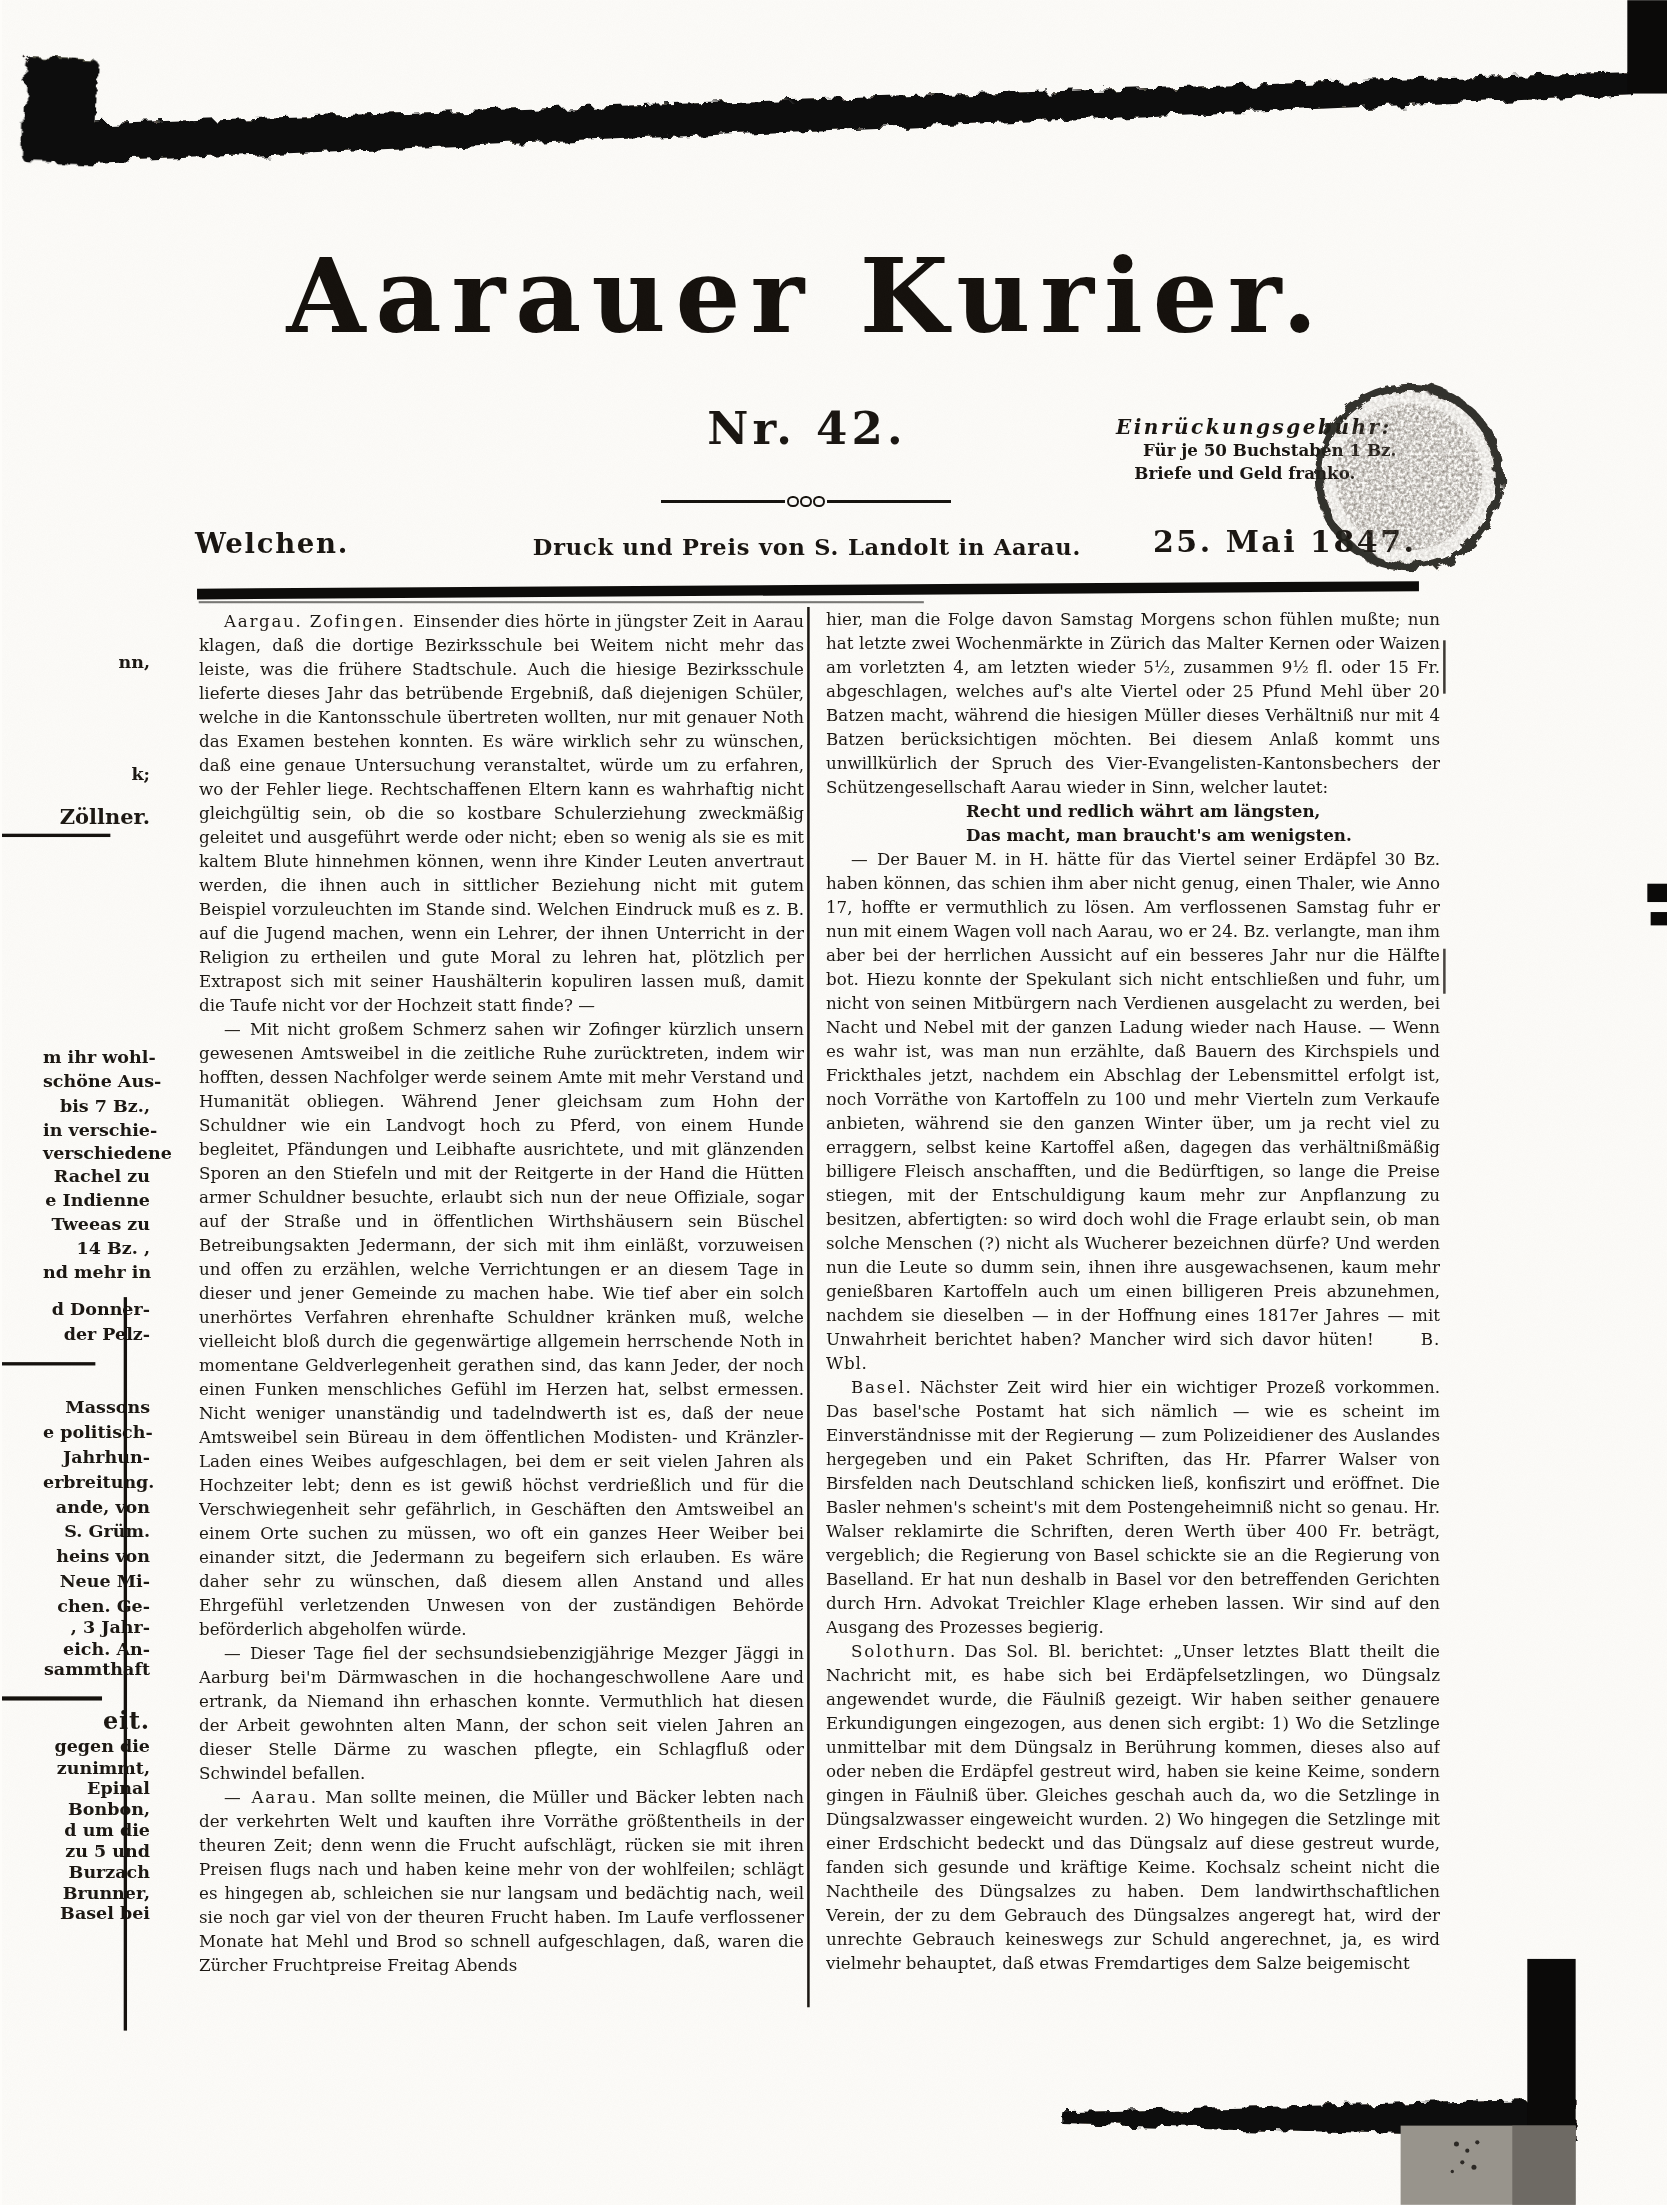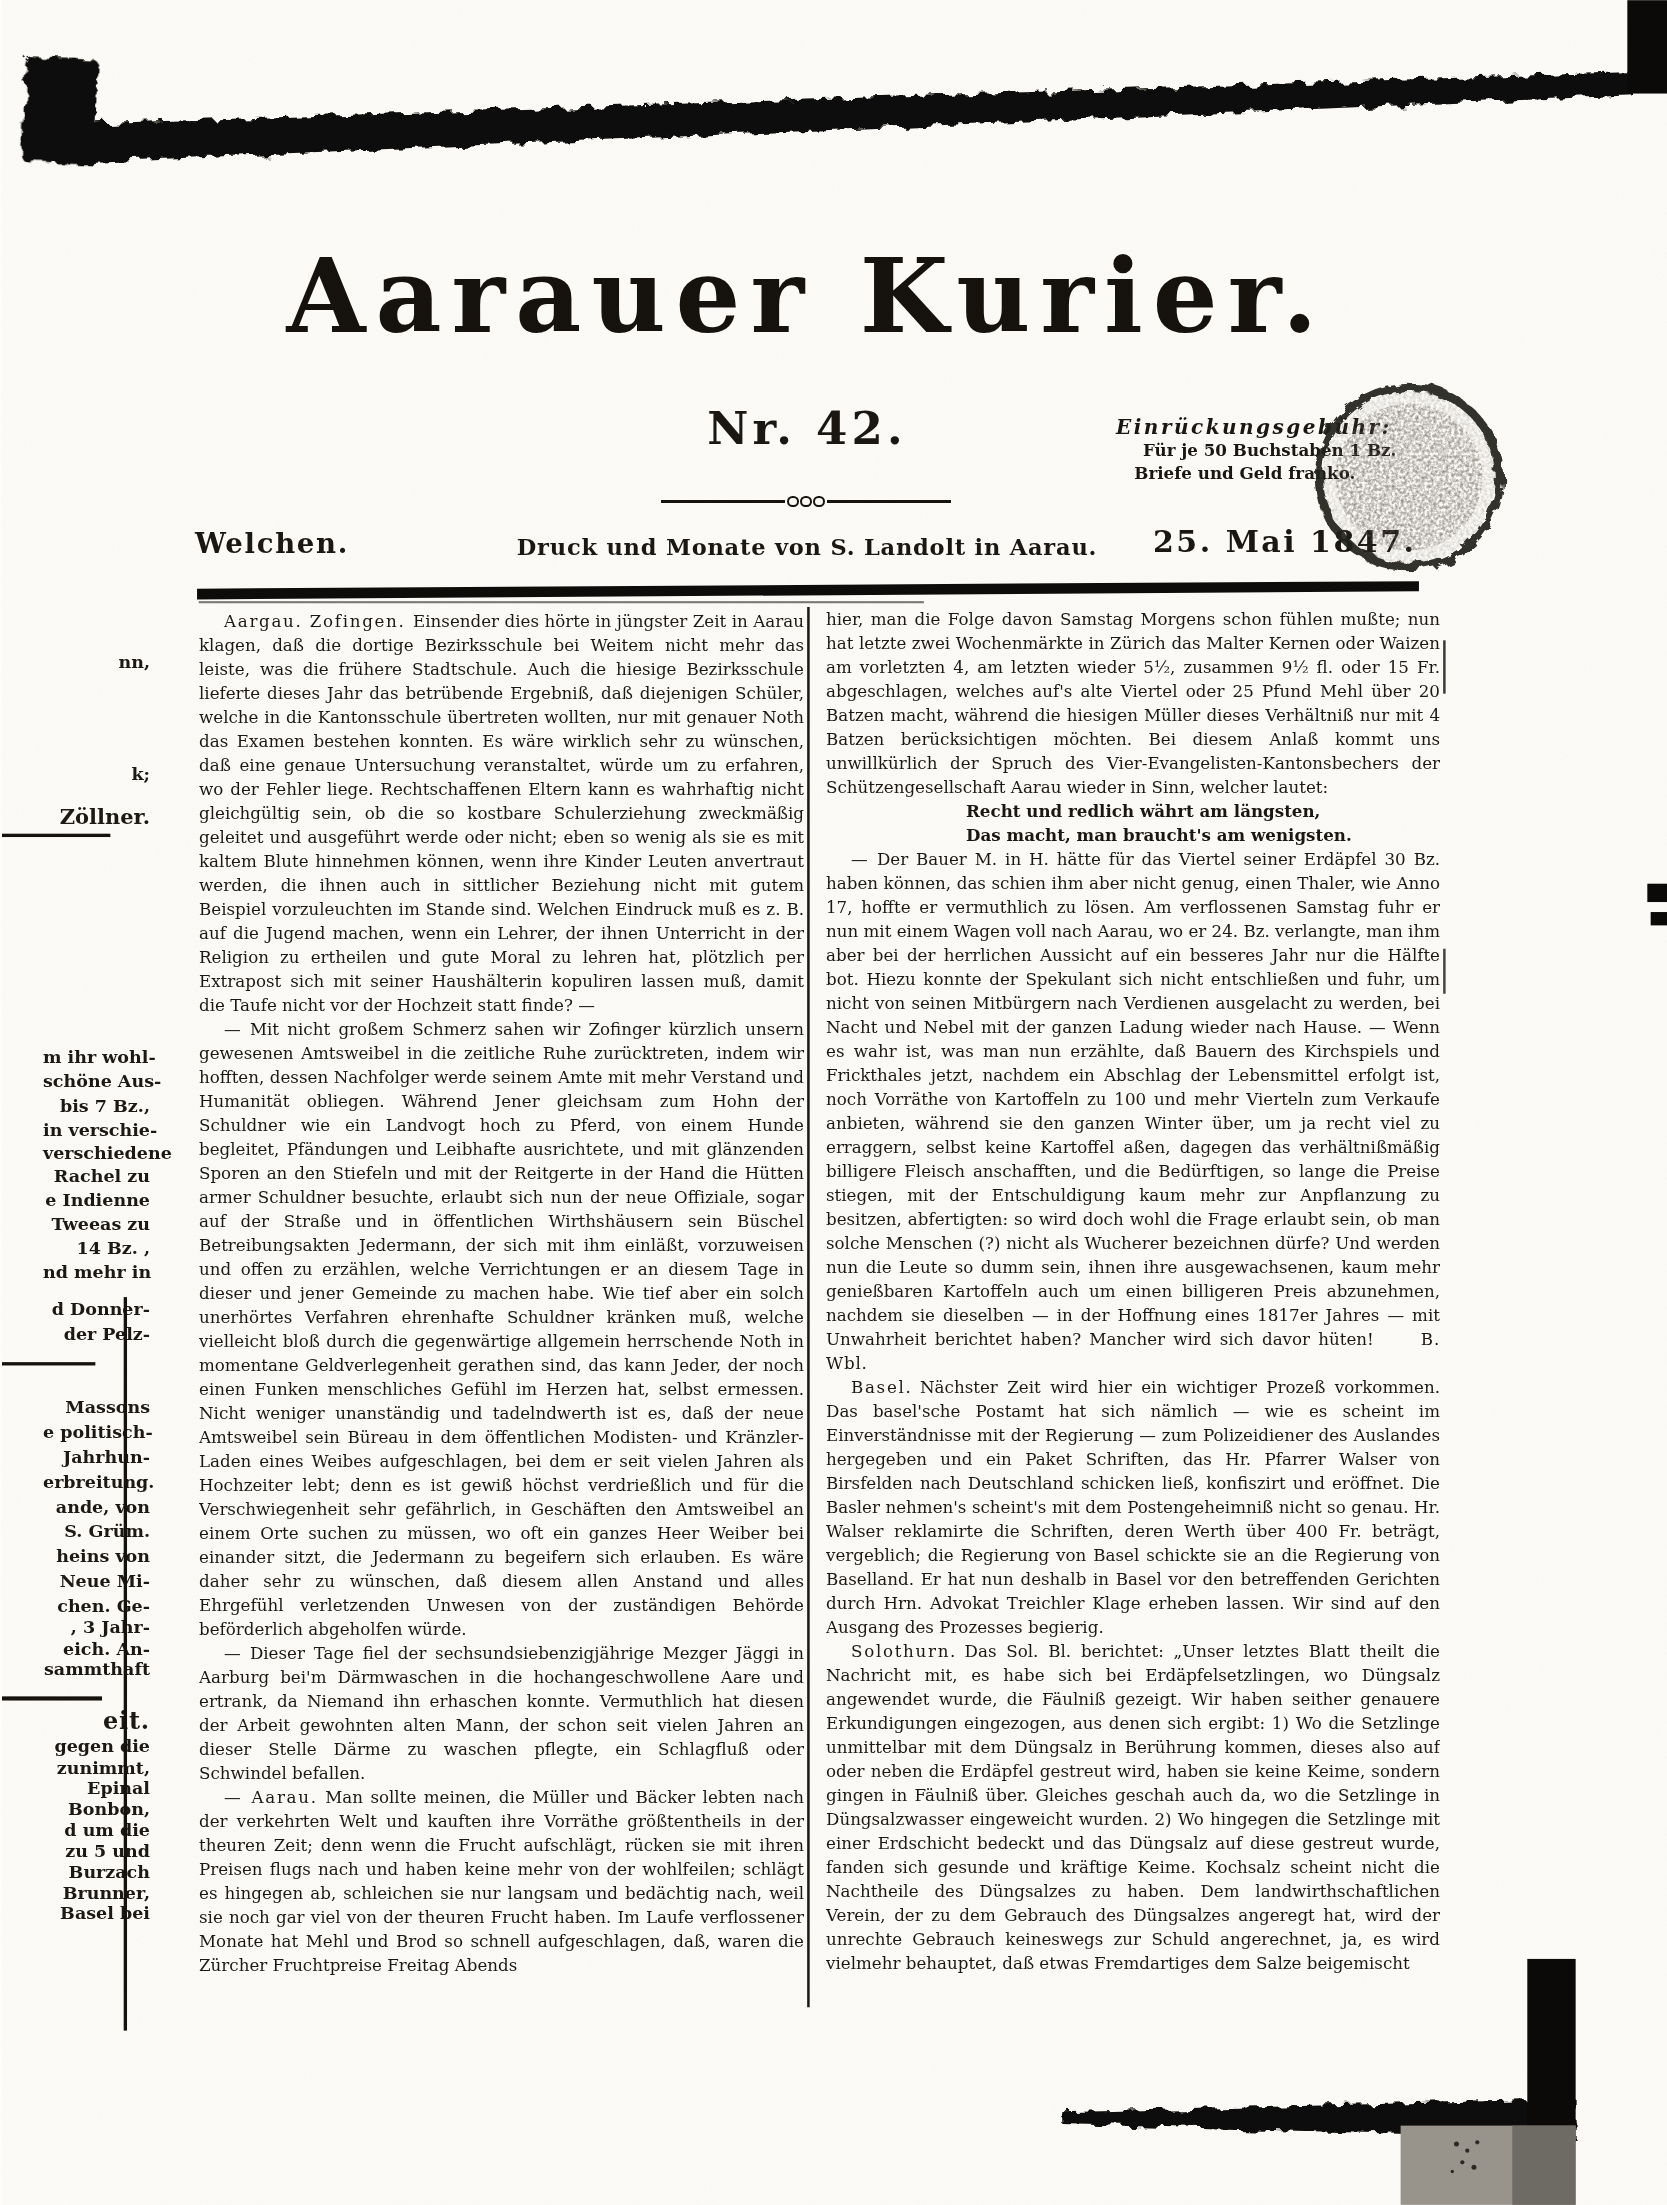--- a/index.html
+++ b/index.html
@@ -74,21 +74,21 @@
     <span class="orn-line"></span>
     <span class="orn-dots">
         <i></i>
         <i></i>
         <i></i>
       </span>
     <span class="orn-line"></span>
   </div>
 
   <div class="abs weekday fraktur">Welchen.</div>
-  <div class="abs imprint fraktur">Druck und Monate von S. Landolt in Aarau.</div>
+  <div class="abs imprint fraktur">Druck und Preis von S. Landolt in Aarau.</div>
   <div class="abs dateline fraktur">25. Mai 1847.</div>
 
   <div class="col col1">
     <p class="ind"><span class="lead">Aargau. Zofingen.</span><span>Einsender dies hörte in jüngster Zeit in Aarau klagen, daß die dortige Bezirksschule bei Weitem nicht mehr das leiste, was die frühere Stadtschule. Auch die hiesige Bezirksschule lieferte dieses Jahr das betrübende Ergebniß, daß diejenigen Schüler, welche in die Kantonsschule übertreten wollten, nur mit genauer Noth das Examen bestehen konnten. Es wäre wirklich sehr zu wünschen, daß eine genaue Untersuchung veranstaltet, würde um zu erfahren, wo der Fehler liege. Rechtschaffenen Eltern kann es wahrhaftig nicht gleichgültig sein, ob die so kostbare Schulerziehung zweckmäßig geleitet und ausgeführt werde oder nicht; eben so wenig als sie es mit kaltem Blute hinnehmen können, wenn ihre Kinder Leuten anvertraut werden, die ihnen auch in sittlicher Beziehung nicht mit gutem Beispiel vorzuleuchten im Stande sind. Welchen Eindruck muß es z. B. auf die Jugend machen, wenn ein Lehrer, der ihnen Unterricht in der Religion zu ertheilen und gute Moral zu lehren hat, plötzlich per Extrapost sich mit seiner Haushälterin kopuliren lassen muß, damit die Taufe nicht vor der Hochzeit statt finde? —</span></p>
     <p class="ind"><span class="lead">—</span><span>Mit nicht großem Schmerz sahen wir Zofinger kürzlich unsern gewesenen Amtsweibel in die zeitliche Ruhe zurücktreten, indem wir hofften, dessen Nachfolger werde seinem Amte mit mehr Verstand und Humanität obliegen. Während Jener gleichsam zum Hohn der Schuldner wie ein Landvogt hoch zu Pferd, von einem Hunde begleitet, Pfändungen und Leibhafte ausrichtete, und mit glänzenden Sporen an den Stiefeln und mit der Reitgerte in der Hand die Hütten armer Schuldner besuchte, erlaubt sich nun der neue Offiziale, sogar auf der Straße und in öffentlichen Wirthshäusern sein Büschel Betreibungsakten Jedermann, der sich mit ihm einläßt, vorzuweisen und offen zu erzählen, welche Verrichtungen er an diesem Tage in dieser und jener Gemeinde zu machen habe. Wie tief aber ein solch unerhörtes Verfahren ehrenhafte Schuldner kränken muß, welche vielleicht bloß durch die gegenwärtige allgemein herrschende Noth in momentane Geldverlegenheit gerathen sind, das kann Jeder, der noch einen Funken menschliches Gefühl im Herzen hat, selbst ermessen. Nicht weniger unanständig und tadelndwerth ist es, daß der neue Amtsweibel sein Büreau in dem öffentlichen Modisten- und Kränzler-Laden eines Weibes aufgeschlagen, bei dem er seit vielen Jahren als Hochzeiter lebt; denn es ist gewiß höchst verdrießlich und für die Verschwiegenheit sehr gefährlich, in Geschäften den Amtsweibel an einem Orte suchen zu müssen, wo oft ein ganzes Heer Weiber bei einander sitzt, die Jedermann zu begeifern sich erlauben. Es wäre daher sehr zu wünschen, daß diesem allen Anstand und alles Ehrgefühl verletzenden Unwesen von der zuständigen Behörde beförderlich abgeholfen würde.</span></p>
     <p class="ind"><span class="lead">—</span><span>Dieser Tage fiel der sechsundsiebenzigjährige Mezger Jäggi in Aarburg bei'm Därmwaschen in die hochangeschwollene Aare und ertrank, da Niemand ihn erhaschen konnte. Vermuthlich hat diesen der Arbeit gewohnten alten Mann, der schon seit vielen Jahren an dieser Stelle Därme zu waschen pflegte, ein Schlagfluß oder Schwindel befallen.</span></p>
     <p class="ind"><span class="lead">— Aarau.</span><span>Man sollte meinen, die Müller und Bäcker lebten nach der verkehrten Welt und kauften ihre Vorräthe größtentheils in der theuren Zeit; denn wenn die Frucht aufschlägt, rücken sie mit ihren Preisen flugs nach und haben keine mehr von der wohlfeilen; schlägt es hingegen ab, schleichen sie nur langsam und bedächtig nach, weil sie noch gar viel von der theuren Frucht haben. Im Laufe verflossener Monate hat Mehl und Brod so schnell aufgeschlagen, daß, waren die Zürcher Fruchtpreise Freitag Abends</span></p>
   </div>
 
   <div class="col col2">

